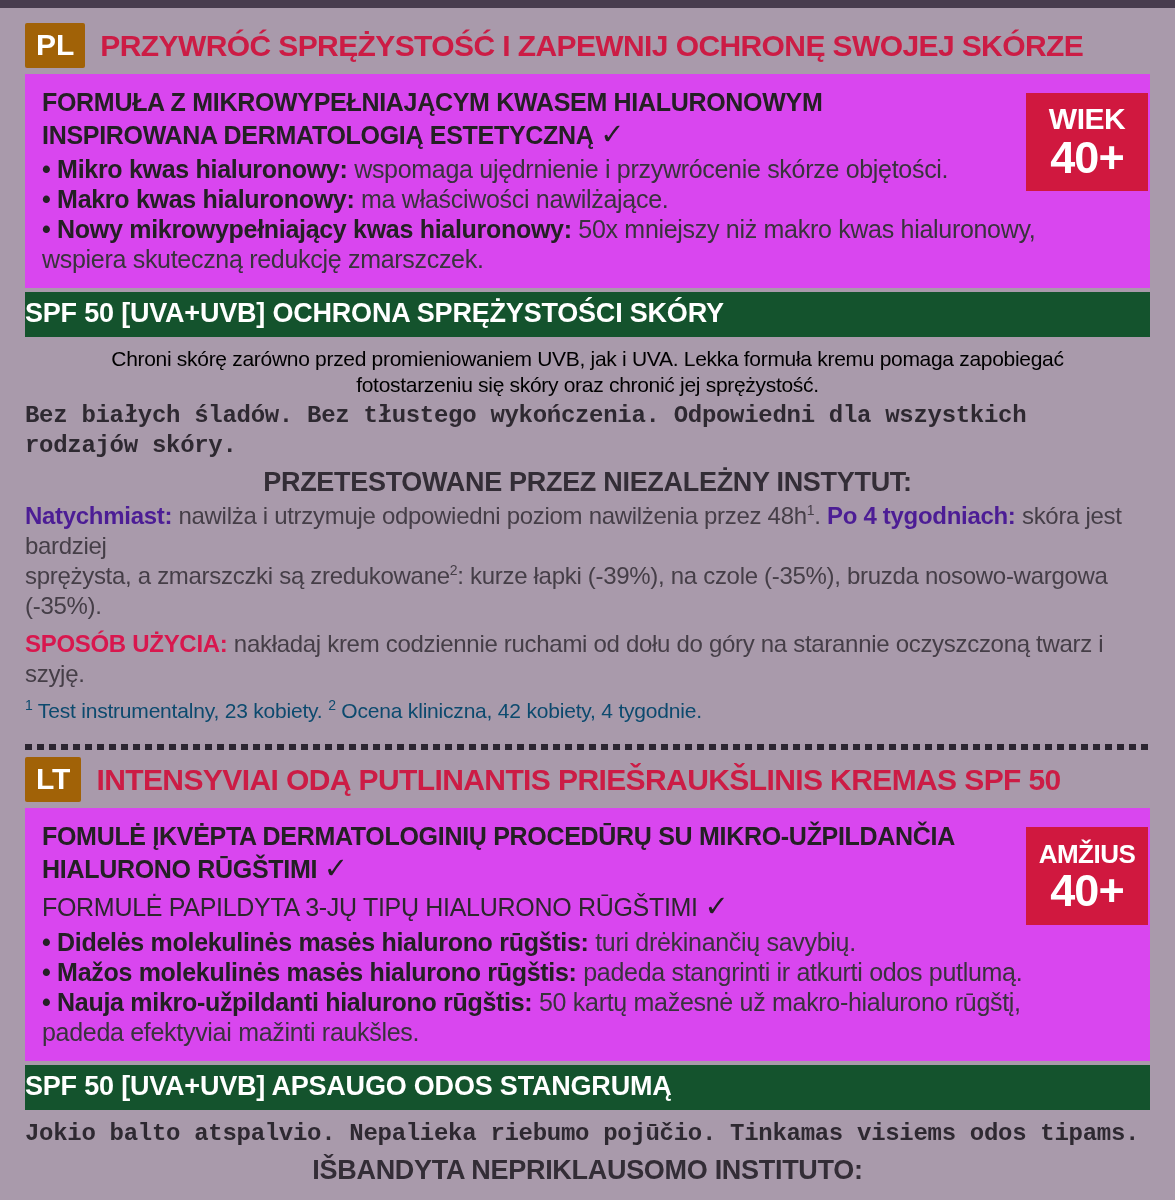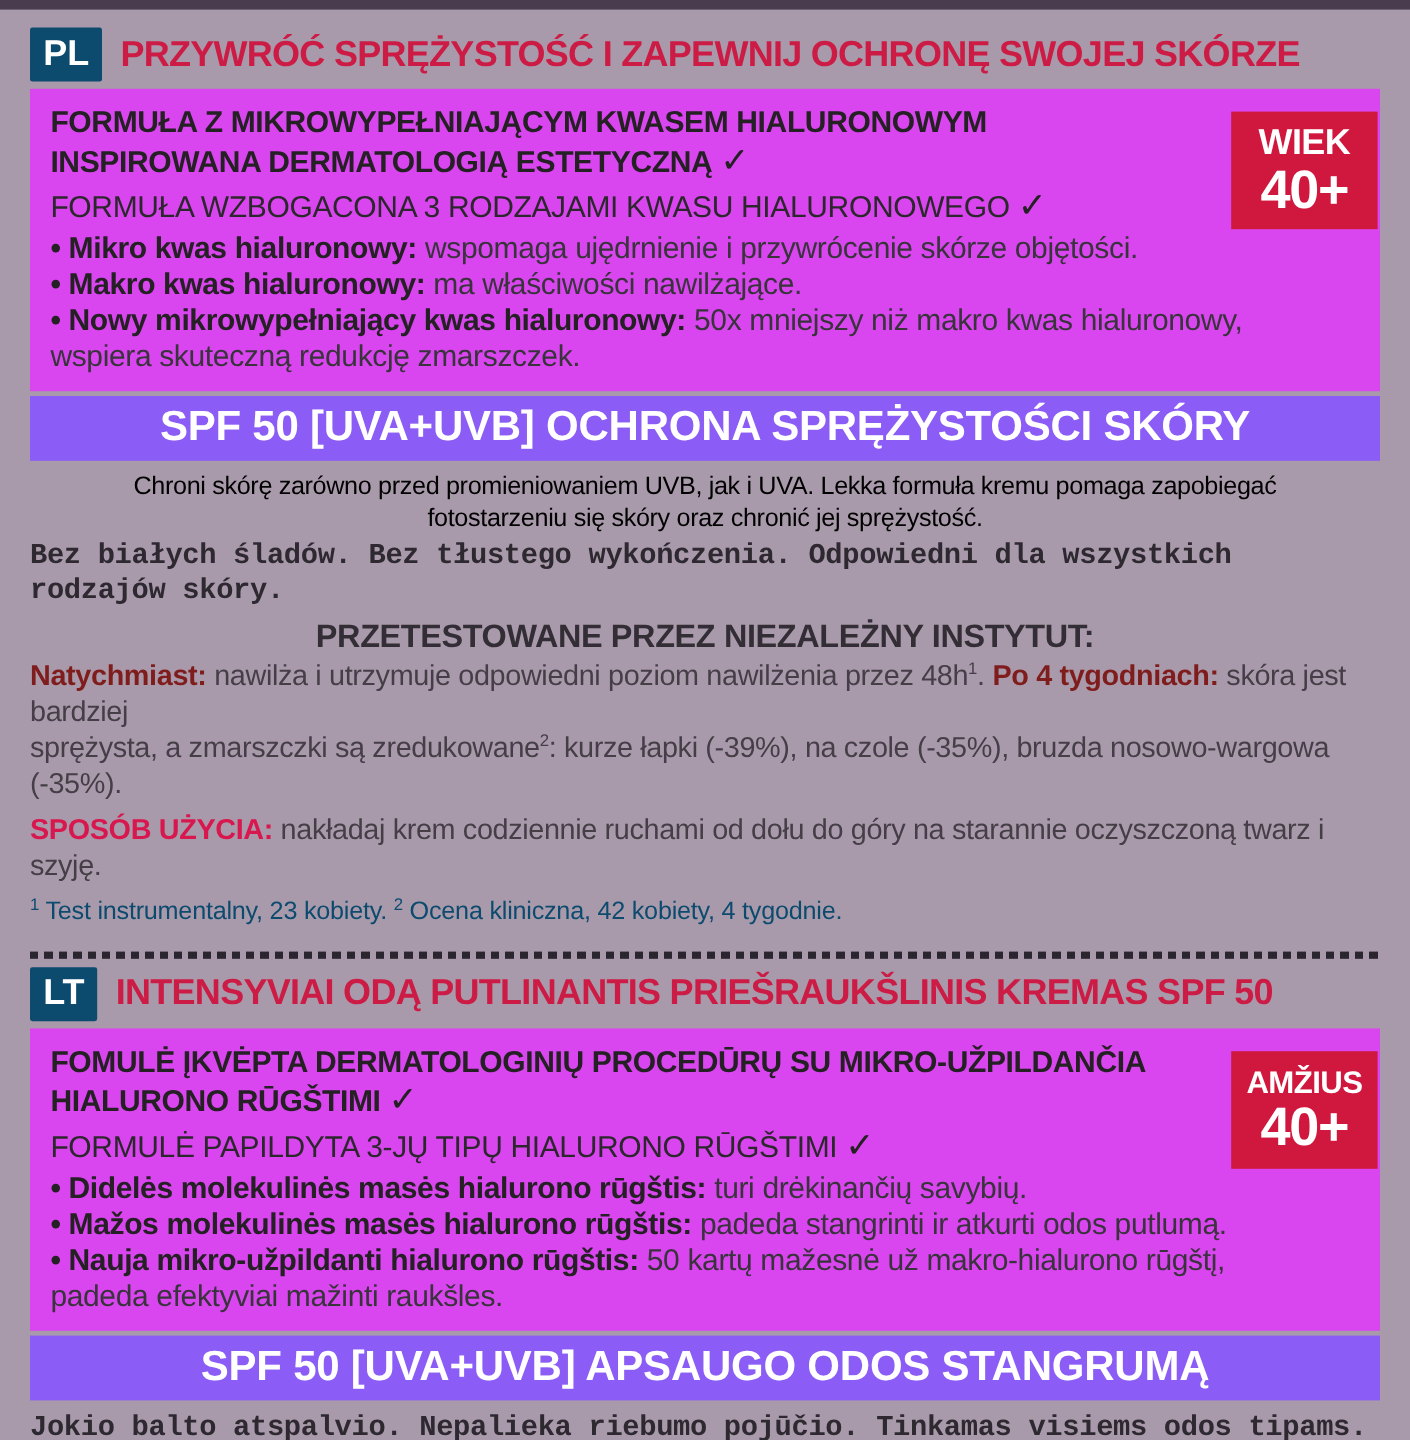--- a/index.html
+++ b/index.html
@@ -8,21 +8,21 @@
     width: 1175px; height: 1200px; overflow: hidden;
     background: #a99aab;
     font-family: "Liberation Sans", sans-serif;
     -webkit-font-smoothing: antialiased;
   }
   .top-stripe { height: 8px; background: #483c4e; }
   .content { padding: 0 25px; }
 
   .lang-row { display: flex; align-items: center; gap: 15px; margin: 15px 0 6px; }
   .lang-badge {
-    background: #0c4a6e; color: #ffffff; font-weight: bold;
+    background: #a16207; color: #ffffff; font-weight: bold;
     font-size: 30px; line-height: 1; padding: 7px 11px 8px; border-radius: 2px;
     flex: 0 0 auto;
   }
   .section-title {
     color: #cc1c45; font-weight: bold; font-size: 30px;
     letter-spacing: -0.6px; white-space: nowrap;
   }
 
   .white-box {
     position: relative; background: #d946ef; padding: 13px 17px 14px;
@@ -48,42 +48,42 @@
     position: absolute; top: 19px; right: 2px;
     width: 122px; height: 98px; background: #d0183f; color: #ffffff;
     display: flex; flex-direction: column; align-items: center; justify-content: center;
     font-weight: bold; text-align: center; gap: 3px;
   }
   .age-badge .l1 { font-size: 30px; line-height: 1; letter-spacing: -0.5px; }
   .age-badge .l2 { font-size: 45px; line-height: 0.95; letter-spacing: -1px; }
   .age-badge.narrow .l1 { font-size: 26px; }
 
   .banner {
-    margin-top: 4px; background: #8b5cf6; color: #ffffff;
-    font-weight: bold; font-size: 35px; letter-spacing: -0.2px;
-    text-align: center; padding: 6px 0 8px;
+    margin-top: 4px; background: #14532d; color: #ffffff;
+    font-weight: bold; font-size: 27px; letter-spacing: -0.2px;
+    text-align: left; padding: 6px 0 8px;
   }
 
   .body-text {
     margin: 9px 0 0; font-size: 21px; line-height: 1.23; color: #000000;
     letter-spacing: -0.3px; white-space: pre-line; text-align: center;
   }
   .body-bold {
     margin: 4px 0 0; font-weight: bold; color: #2e2931; font-size: 24px;
     line-height: 1.23; letter-spacing: -0.3px; font-family: Liberation Mono, monospace;
   }
   .center-heading {
     margin: 7px 0 3px; text-align: center; font-weight: bold;
     font-size: 27px; color: #332d36; letter-spacing: -0.3px;
   }
   .results {
     margin: 2px 0 0; font-size: 24px; line-height: 1.25; color: #453e47;
     letter-spacing: -0.3px; white-space: pre-line;
   }
-  .results b { color: #7f1d1d; }
+  .results b { color: #4c1d95; }
   sup { font-size: 14px; }
   .usage { margin-top: 8px; }
   .usage .label { color: #d8174e; font-weight: bold; }
   .footnote {
     margin-top: 8px; font-size: 21px; color: #0c4a6e; letter-spacing: -0.2px;
   }
   .divider {
     height: 6px; margin: 11px 0 7px;
     background: repeating-linear-gradient(90deg, #2b2530 0 7px, transparent 7px 12px);
   }
@@ -97,21 +97,20 @@
 
   <section>
     <div class="lang-row">
       <span class="lang-badge">PL</span>
       <span class="section-title">PRZYWRÓĆ SPRĘŻYSTOŚĆ I ZAPEWNIJ OCHRONĘ SWOJEJ SKÓRZE</span>
     </div>
 
     <div class="white-box">
       <p class="box-heading"><span>FORMUŁA Z MIKROWYPEŁNIAJĄCYM KWASEM HIALURONOWYM
 INSPIROWANA DERMATOLOGIĄ ESTETYCZNĄ </span><span class="check">✓</span></p>
-      <p class="box-sub"><span>FORMUŁA WZBOGACONA 3 RODZAJAMI KWASU HIALURONOWEGO </span><span class="check">✓</span></p>
       <div class="bullets">
         <p><b>•</b> <b class="blabel">Mikro kwas hialuronowy:</b><span> wspomaga ujędrnienie i przywrócenie skórze objętości.</span></p>
         <p><b>•</b> <b class="blabel">Makro kwas hialuronowy:</b><span> ma właściwości nawilżające.</span></p>
         <p><b>•</b> <b class="blabel">Nowy mikrowypełniający kwas hialuronowy:</b><span> 50x mniejszy niż makro kwas hialuronowy,
 wspiera skuteczną redukcję zmarszczek.</span></p>
       </div>
       <div class="age-badge">
         <span class="l1">WIEK</span>
         <span class="l2">40+</span>
       </div>

